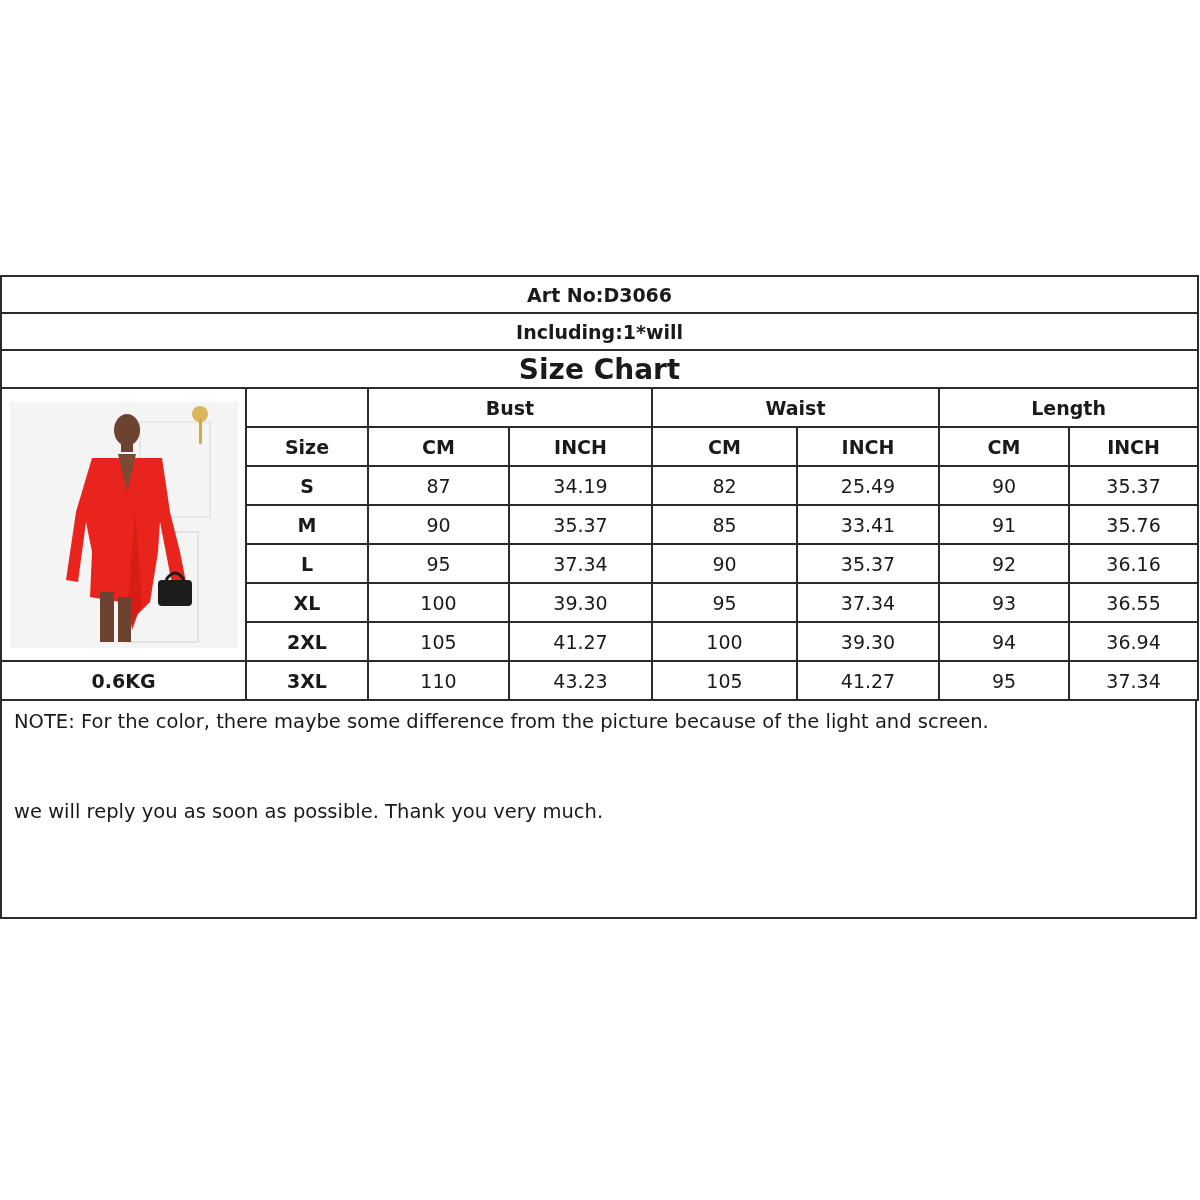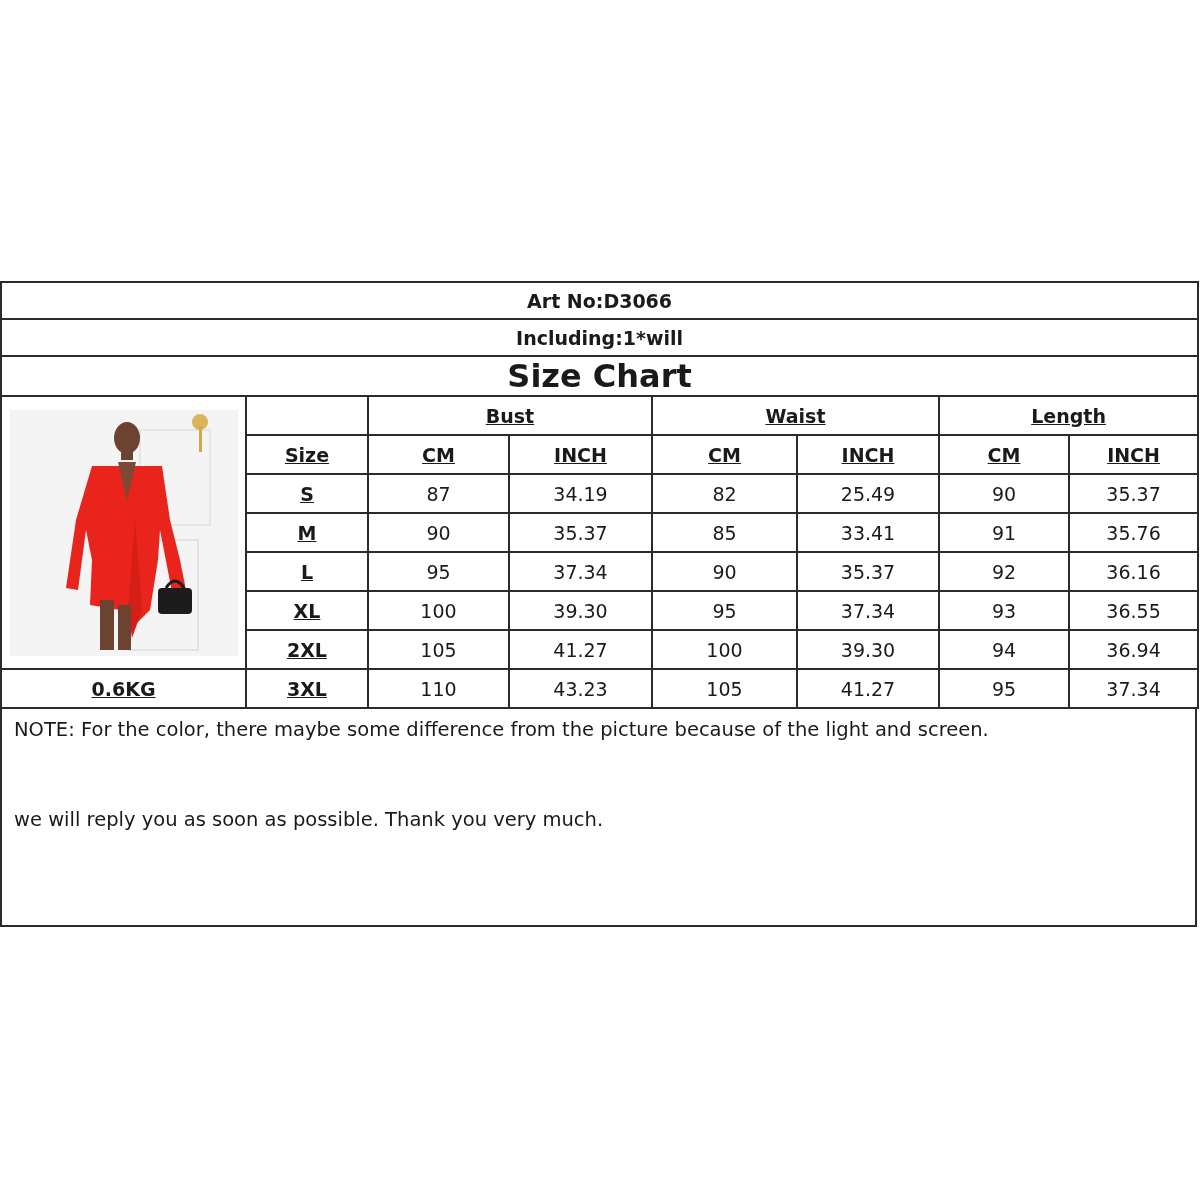--- a/index.html
+++ b/index.html
@@ -1,22 +1,22 @@
 <!DOCTYPE html>
 <html><head>
 <meta charset="utf-8">
 <style>
   html, body { margin: 0; padding: 0; background: #ffffff; }
   body { width: 1200px; height: 1200px; position: relative; overflow: hidden; font-family: "DejaVu Sans", sans-serif; color: #1a1a1a; }
-  .sheet { position: absolute; left: 0; top: 281px; width: 1197px; }
+  .sheet { position: absolute; left: 0; top: 275px; width: 1197px; }
   table.chart { border-collapse: collapse; width: 1197px; table-layout: fixed; }
   table.chart td { border: 2px solid #2b2b2b; text-align: center; vertical-align: middle; padding: 0; font-size: 19px; }
   .hdr td { height: 35px; font-weight: bold; font-size: 20px; }
-  .hdr.big td { font-size: 32px; height: 36px; }
-  .bold { font-weight: bold; text-decoration: underline; }
+  .hdr.big td { font-size: 28px; height: 36px; }
+  .bold { font-weight: bold; }
   tr.r td { height: 37px; }
   .photo-cell { padding: 0 !important; background: #fff; }
   .photo { width: 228px; height: 246px; margin: 0 auto; position: relative; background: #f3f3f3; overflow: hidden; }
   .notes { border: 2px solid #2b2b2b; border-top: none; height: 218px; box-sizing: border-box; padding: 6px 12px; font-size: 19.5px; line-height: 30px; }
   .notes p { margin: 0; }
   .notes .gap { height: 30px; }
 </style>
 </head>
 <body>
 

